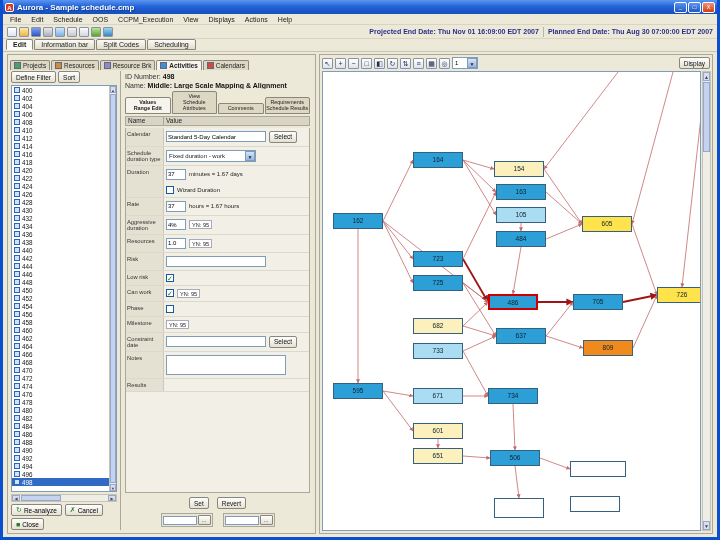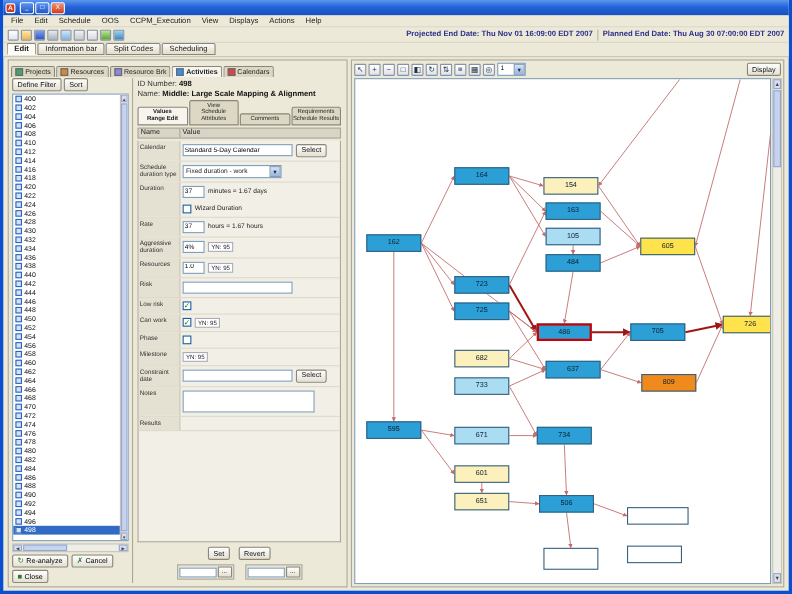--- a/index.html
+++ b/index.html
@@ -110,20 +110,21 @@
   #vscroll .sb-btn { height:9px; line-height:9px; background:#d8def0; border:1px solid #9aa8c8; }
   #vscroll .sb-thumb { height:70px; margin:1px 0; background:#c5d3ef; border:1px solid #93a7d1; }
 </style>
 </head>
 <body>
 
 <div id="window">
 
   <div id="titlebar">
     <span class="app-icon">A</span>
+    <span id="title-text">Aurora - Sample schedule.cmp</span>
     <span class="winbtn min">_</span>
     <span class="winbtn max">□</span>
     <span class="winbtn close">X</span>
   </div>
 
   <div id="menubar">
       <span class="menu-item">File</span>
       <span class="menu-item">Edit</span>
       <span class="menu-item">Schedule</span>
       <span class="menu-item">OOS</span>

